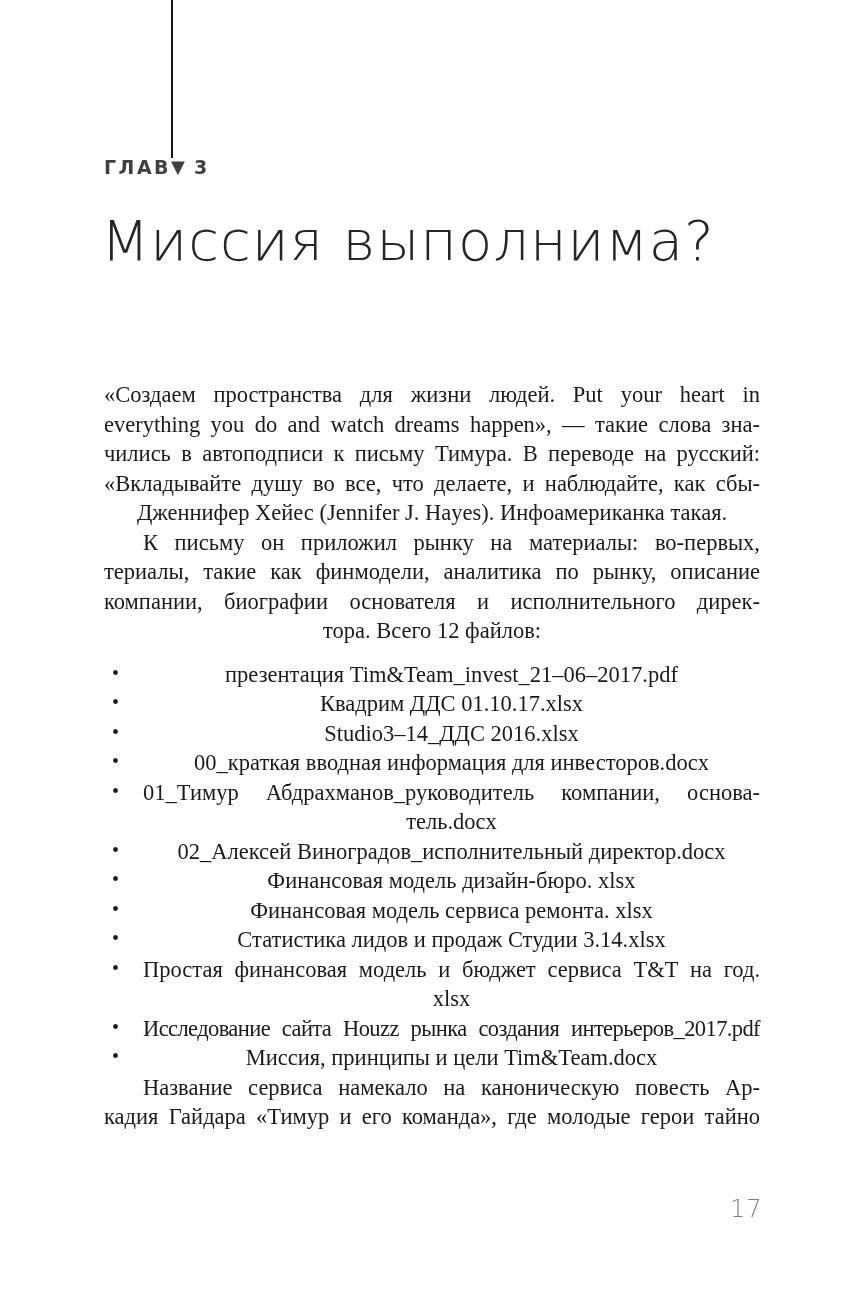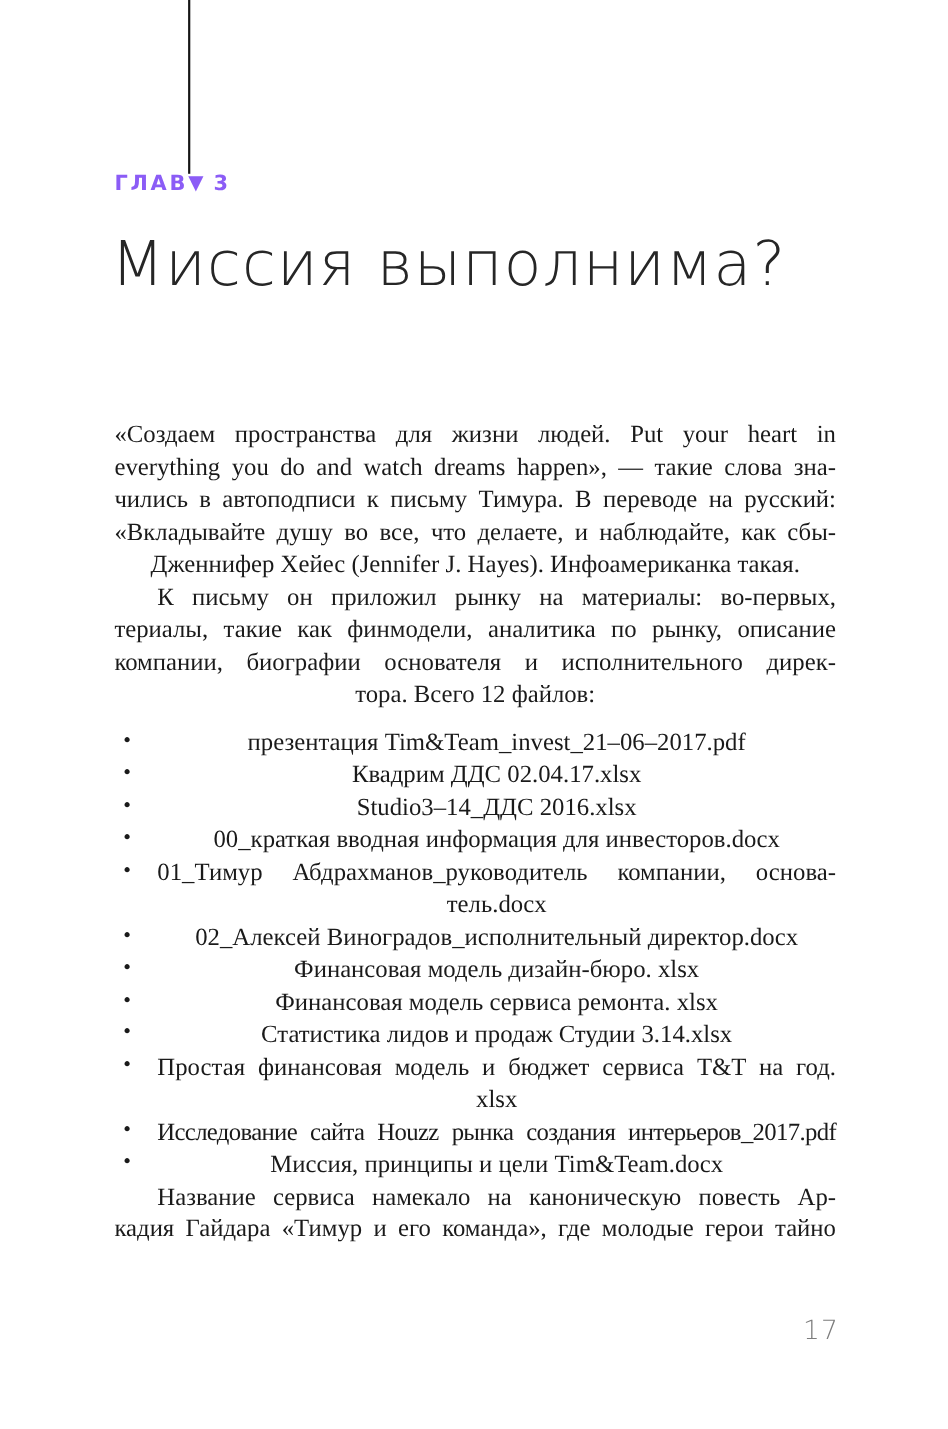--- a/index.html
+++ b/index.html
@@ -21,21 +21,21 @@
     background: #151515;
   }
   .chapter-label {
     position: absolute;
     left: 104px;
     top: 156px;
     font-family: "DejaVu Sans", sans-serif;
     font-weight: 700;
     font-size: 19px;
     letter-spacing: 2.5px;
-    color: #8b5cf6;
+    color: #404040;
     white-space: nowrap;
   }
   .chapter-label .glyph {
     font-size: 18px;
     letter-spacing: 0;
     position: relative;
     top: -1px;
   }
   .page-title {
     position: absolute;
@@ -95,21 +95,21 @@
       <div class="line j"><span>«Создаем пространства для жизни людей. Put your heart in</span></div>
       <div class="line j"><span>everything you do and watch dreams happen», — такие слова зна-</span></div>
       <div class="line j"><span>чились в автоподписи к письму Тимура. В переводе на русский:</span></div>
       <div class="line j"><span>«Вкладывайте душу во все, что делаете, и наблюдайте, как сбы-</span></div>
       <div class="line"><span>Дженнифер Хейес (Jennifer J. Hayes). Инфоамериканка такая.</span></div>
       <div class="line j ind"><span>К письму он приложил рынку на материалы: во-первых,</span></div>
       <div class="line j"><span>териалы, такие как финмодели, аналитика по рынку, описание</span></div>
       <div class="line j"><span>компании, биографии основателя и исполнительного дирек-</span></div>
       <div class="line"><span>тора. Всего 12 файлов:</span></div>
       <div class="line li gap"><span class="bullet">•</span><span>презентация Tim&amp;Team_invest_21–06–2017.pdf</span></div>
-      <div class="line li"><span class="bullet">•</span><span>Квадрим ДДС 02.04.17.xlsx</span></div>
+      <div class="line li"><span class="bullet">•</span><span>Квадрим ДДС 01.10.17.xlsx</span></div>
       <div class="line li"><span class="bullet">•</span><span>Studio3–14_ДДС 2016.xlsx</span></div>
       <div class="line li"><span class="bullet">•</span><span>00_краткая вводная информация для инвесторов.docx</span></div>
       <div class="line li j"><span class="bullet">•</span><span>01_Тимур Абдрахманов_руководитель компании, основа-</span></div>
       <div class="line li"><span>тель.docx</span></div>
       <div class="line li"><span class="bullet">•</span><span>02_Алексей Виноградов_исполнительный директор.docx</span></div>
       <div class="line li"><span class="bullet">•</span><span>Финансовая модель дизайн-бюро. xlsx</span></div>
       <div class="line li"><span class="bullet">•</span><span>Финансовая модель сервиса ремонта. xlsx</span></div>
       <div class="line li"><span class="bullet">•</span><span>Статистика лидов и продаж Студии 3.14.xlsx</span></div>
       <div class="line li j"><span class="bullet">•</span><span>Простая финансовая модель и бюджет сервиса T&amp;T на год.</span></div>
       <div class="line li"><span>xlsx</span></div>

